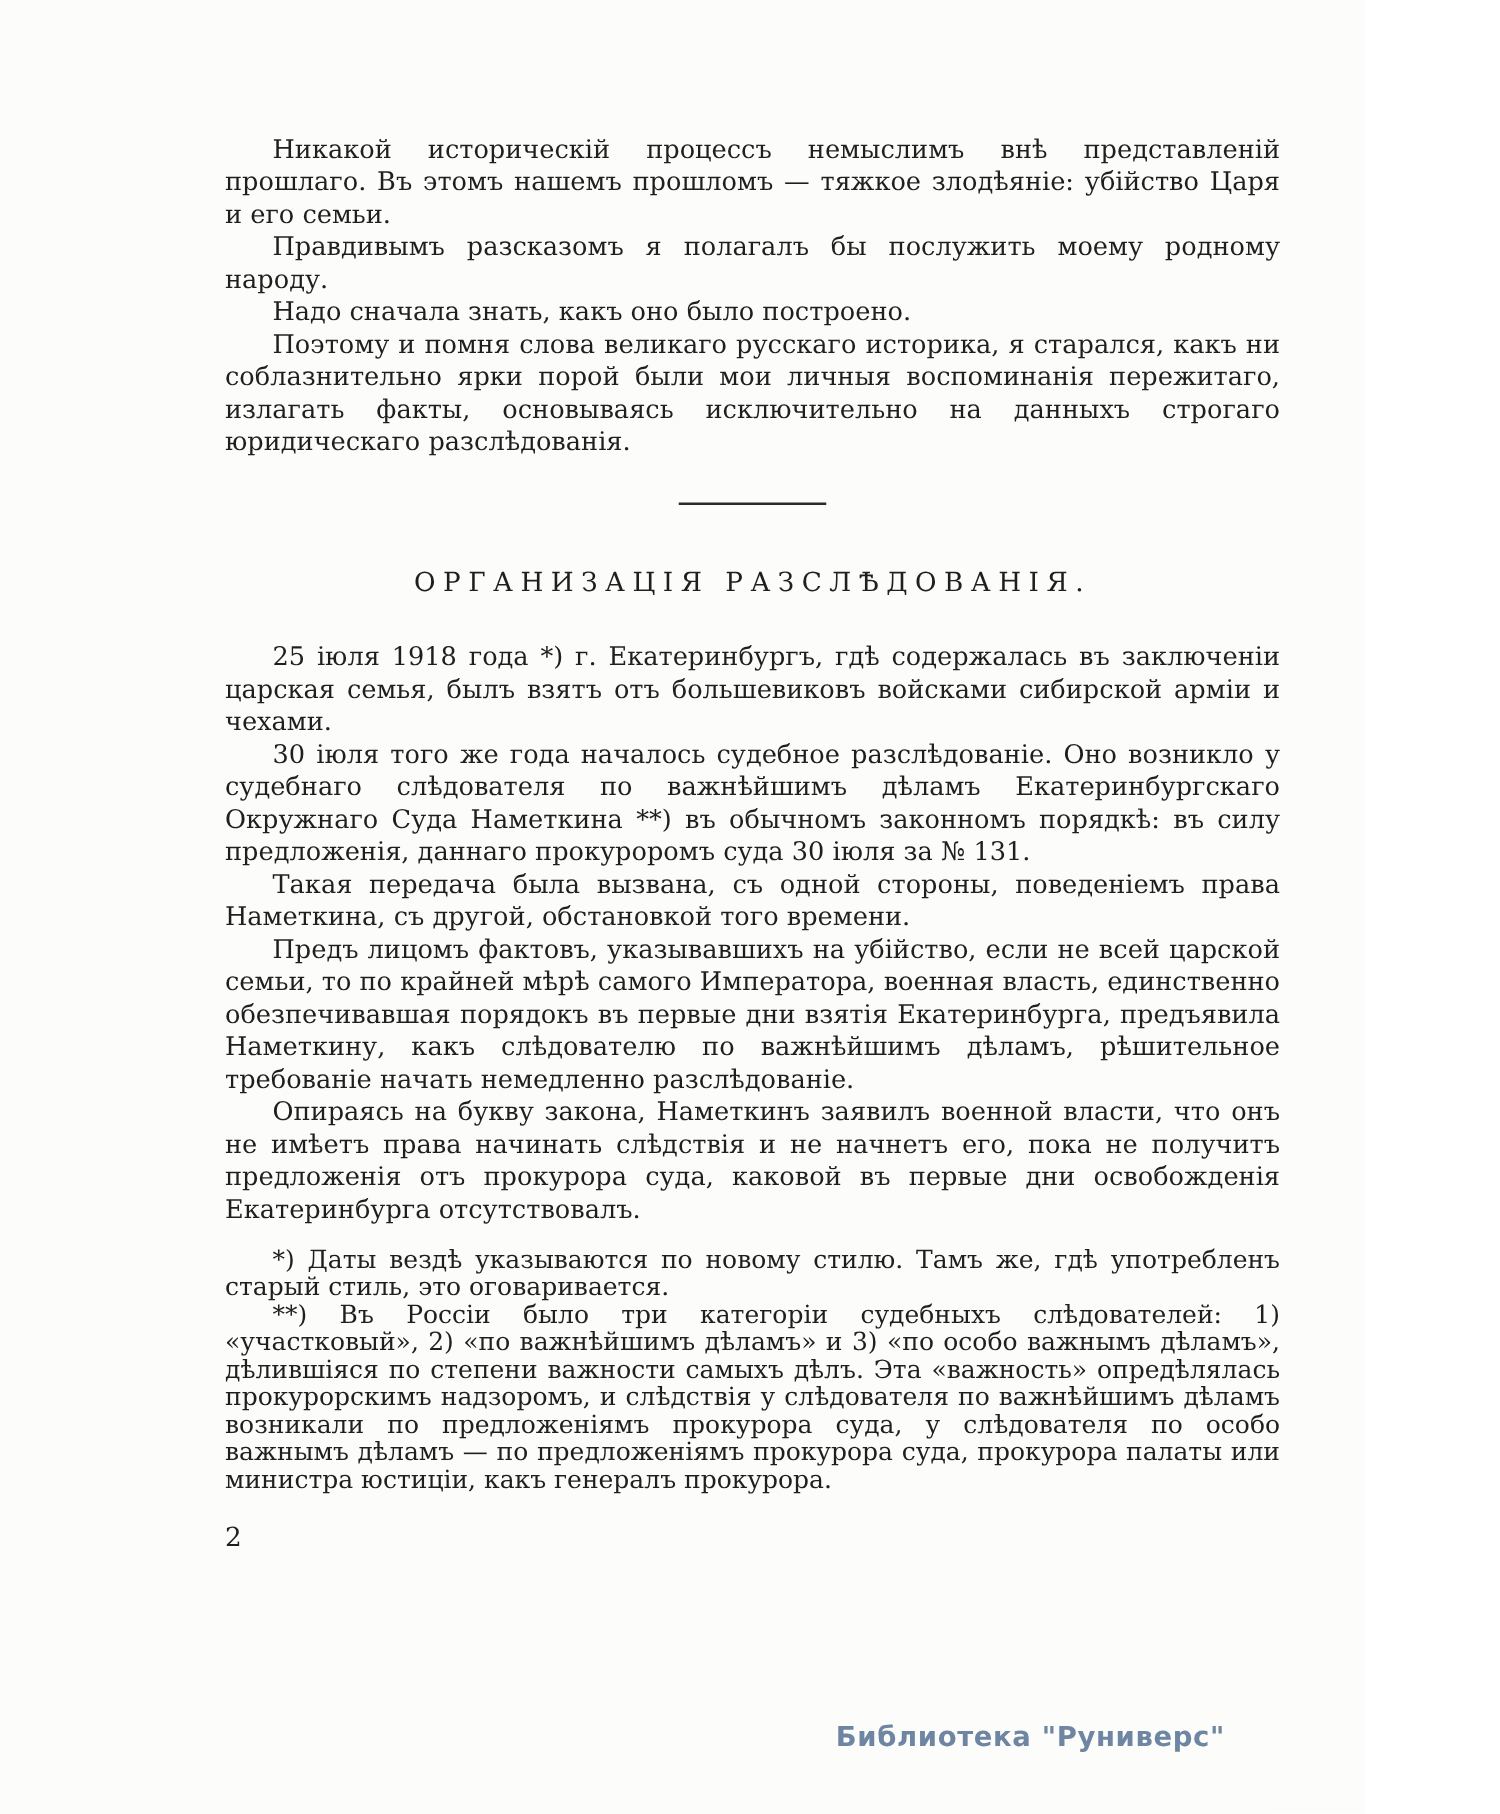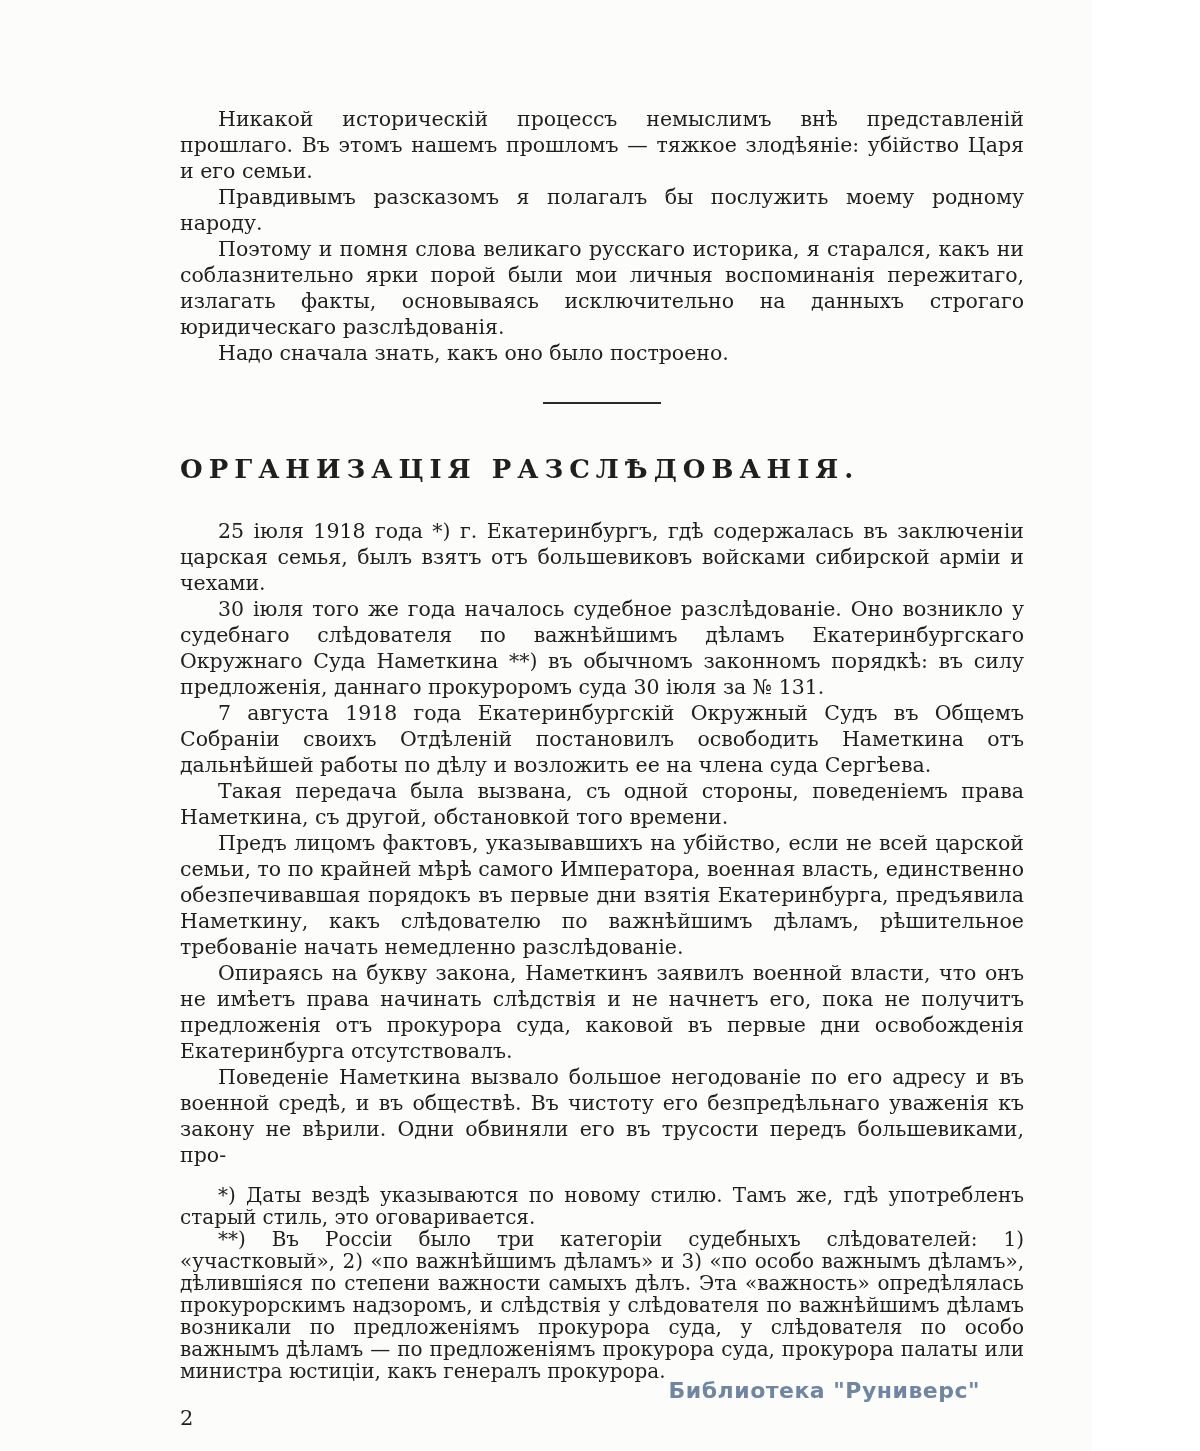--- a/index.html
+++ b/index.html
@@ -30,24 +30,24 @@
     text-indent: 38px;
   }
   .divider {
     border: none;
     border-top: 2px solid #2a2a2a;
     width: 118px;
     margin: 36px auto 0 auto;
   }
   .section-heading {
     margin: 50px 0 0 0;
-    font-size: 26px;
-    font-weight: bold;
+    font-size: 21px;
+    font-weight: normal;
     letter-spacing: 6px;
-    text-align: left;
+    text-align: center;
     white-space: nowrap;
   }
   .section-body {
     margin-top: 34px;
   }
   .footnotes {
     margin-top: 16px;
   }
   .footnote {
     margin: 0;
@@ -72,35 +72,33 @@
   }
 </style>
 </head>
 <body>
 
 <div class="page">
   <div class="text-block">
 
     <p class="para">Никакой историческій процессъ немыслимъ внѣ представленій прошлаго. Въ этомъ нашемъ прошломъ — тяжкое злодѣяніе: убійство Царя и его семьи.</p>
     <p class="para">Правдивымъ разсказомъ я полагалъ бы послужить моему родному народу.</p>
+    <p class="para">Надо сначала знать, какъ оно было построено.</p>
     <p class="para">Поэтому и помня слова великаго русскаго историка, я старался, какъ ни соблазнительно ярки порой были мои личныя воспоминанія пережитаго, излагать факты, основываясь исключительно на данныхъ строгаго юридическаго разслѣдованія.</p>
-    <p class="para">Надо сначала знать, какъ оно было построено.</p>
 
     <hr class="divider">
 
     <h1 class="section-heading">ОРГАНИЗАЦІЯ РАЗСЛѢДОВАНІЯ.</h1>
 
     <div class="section-body">
       <p class="para">25 іюля 1918 года *) г. Екатеринбургъ, гдѣ содержалась въ заключеніи царская семья, былъ взятъ отъ большевиковъ войсками сибирской арміи и чехами.</p>
       <p class="para">30 іюля того же года началось судебное разслѣдованіе. Оно возникло у судебнаго слѣдователя по важнѣйшимъ дѣламъ Екатеринбургскаго Окружнаго Суда Наметкина **) въ обычномъ законномъ порядкѣ: въ силу предложенія, даннаго прокуроромъ суда 30 іюля за № 131.</p>
-      <p class="para">7 августа 1918 года Екатеринбургскій Окружный Судъ въ Общемъ Собраніи своихъ Отдѣленій постановилъ освободить Наметкина отъ дальнѣйшей работы по дѣлу и возложить ее на члена суда Сергѣева.</p>
       <p class="para">Такая передача была вызвана, съ одной стороны, поведеніемъ права Наметкина, съ другой, обстановкой того времени.</p>
       <p class="para">Предъ лицомъ фактовъ, указывавшихъ на убійство, если не всей царской семьи, то по крайней мѣрѣ самого Императора, военная власть, единственно обезпечивавшая порядокъ въ первые дни взятія Екатеринбурга, предъявила Наметкину, какъ слѣдователю по важнѣйшимъ дѣламъ, рѣшительное требованіе начать немедленно разслѣдованіе.</p>
       <p class="para">Опираясь на букву закона, Наметкинъ заявилъ военной власти, что онъ не имѣетъ права начинать слѣдствія и не начнетъ его, пока не получитъ предложенія отъ прокурора суда, каковой въ первые дни освобожденія Екатеринбурга отсутствовалъ.</p>
-      <p class="para">Поведеніе Наметкина вызвало большое негодованіе по его адресу и въ военной средѣ, и въ обществѣ. Въ чистоту его безпредѣльнаго уваженія къ закону не вѣрили. Одни обвиняли его въ трусости передъ большевиками, про-</p>
     </div>
 
     <div class="footnotes">
       <p class="footnote">*) Даты вездѣ указываются по новому стилю. Тамъ же, гдѣ употребленъ старый стиль, это оговаривается.</p>
       <p class="footnote">**) Въ Россіи было три категоріи судебныхъ слѣдователей: 1) «участковый», 2) «по важнѣйшимъ дѣламъ» и 3) «по особо важнымъ дѣламъ», дѣлившіяся по степени важности самыхъ дѣлъ. Эта «важность» опредѣлялась прокурорскимъ надзоромъ, и слѣдствія у слѣдователя по важнѣйшимъ дѣламъ возникали по предложеніямъ прокурора суда, у слѣдователя по особо важнымъ дѣламъ — по предложеніямъ прокурора суда, прокурора палаты или министра юстиціи, какъ генералъ прокурора.</p>
     </div>
 
     <div class="page-number">2</div>
   </div>
 

